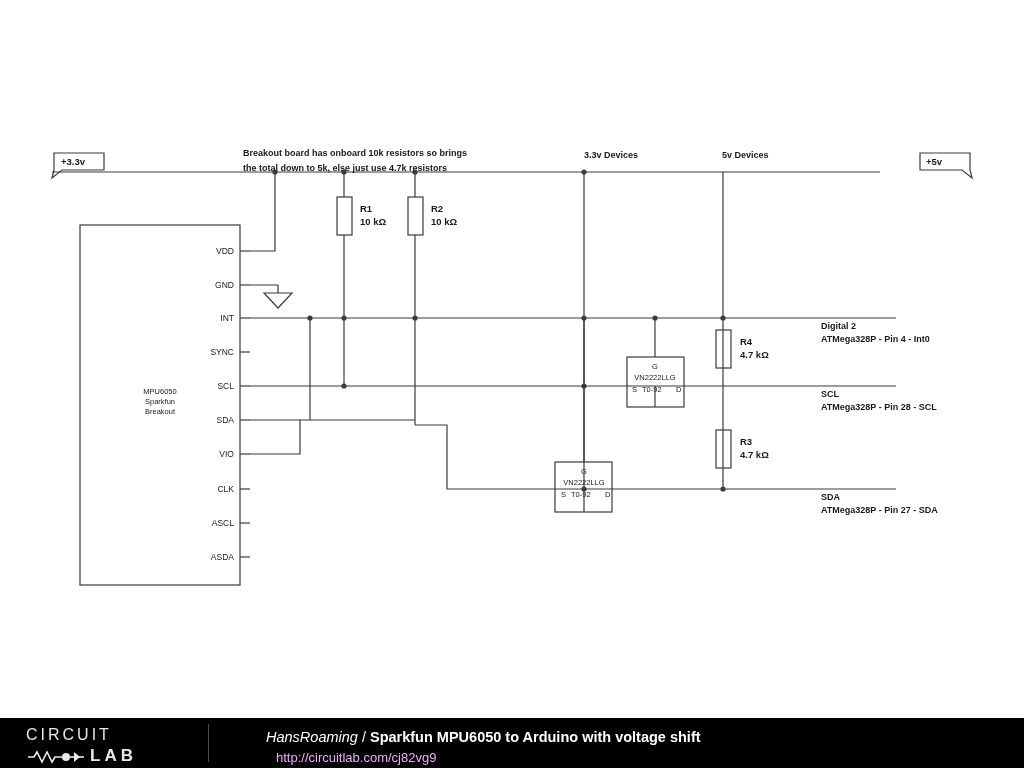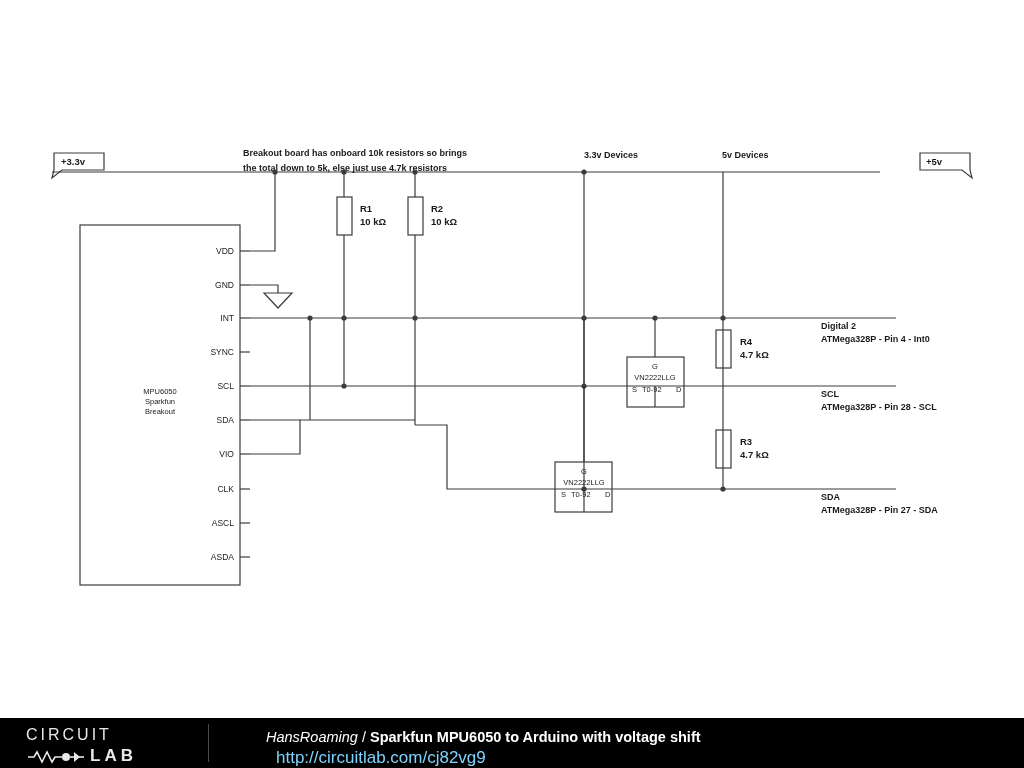--- a/index.html
+++ b/index.html
@@ -86,23 +86,23 @@
     font-style: italic;
     font-weight: normal;
   }
   .footer-title .sep {
     font-weight: normal;
   }
   .footer-title .name {
     font-weight: bold;
   }
   .footer-url {
-    font-size: 17px;
+    font-size: 13px;
     line-height: 18px;
-    color: #7dd3fc;
+    color: #f0abfc;
     margin-top: 2px;
     padding-left: 10px;
   }
   text {
     font-family: "Liberation Sans", sans-serif;
     fill: #1a1a1a;
   }
   .lbl-pin { font-size: 8.5px; }
   .lbl-bold { font-size: 9px; font-weight: bold; }
   .lbl-note { font-size: 9px; font-weight: bold; }

